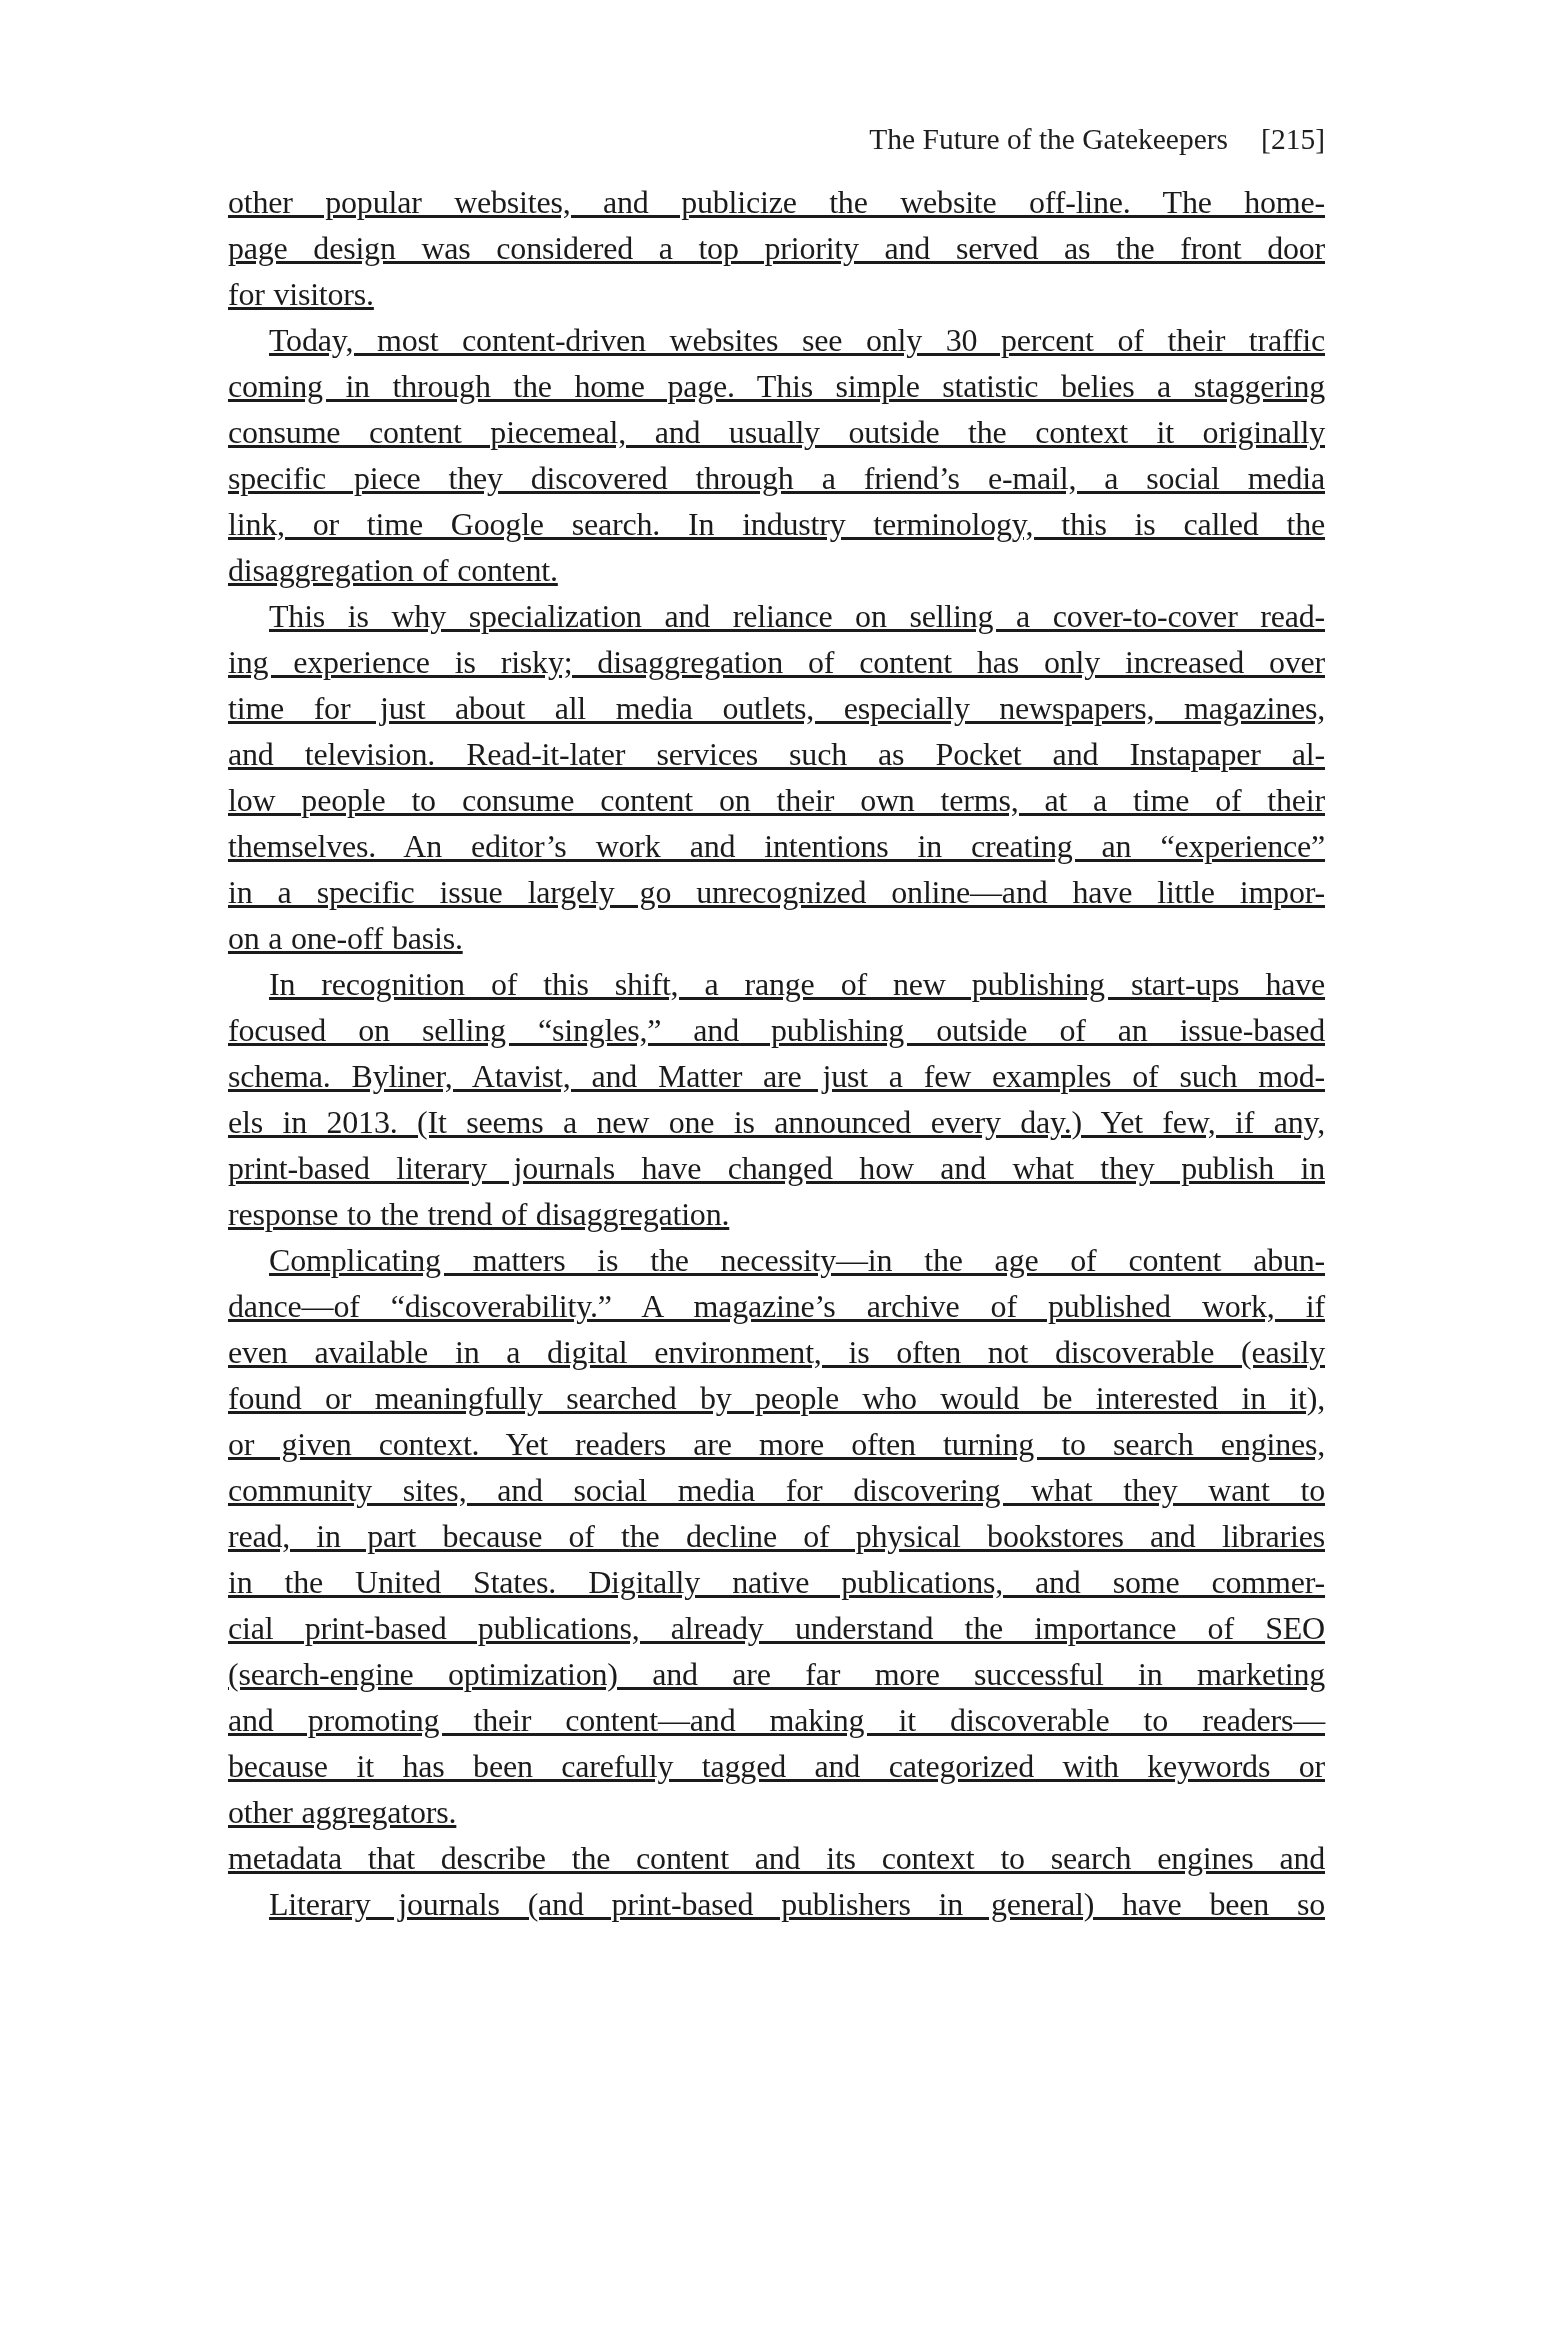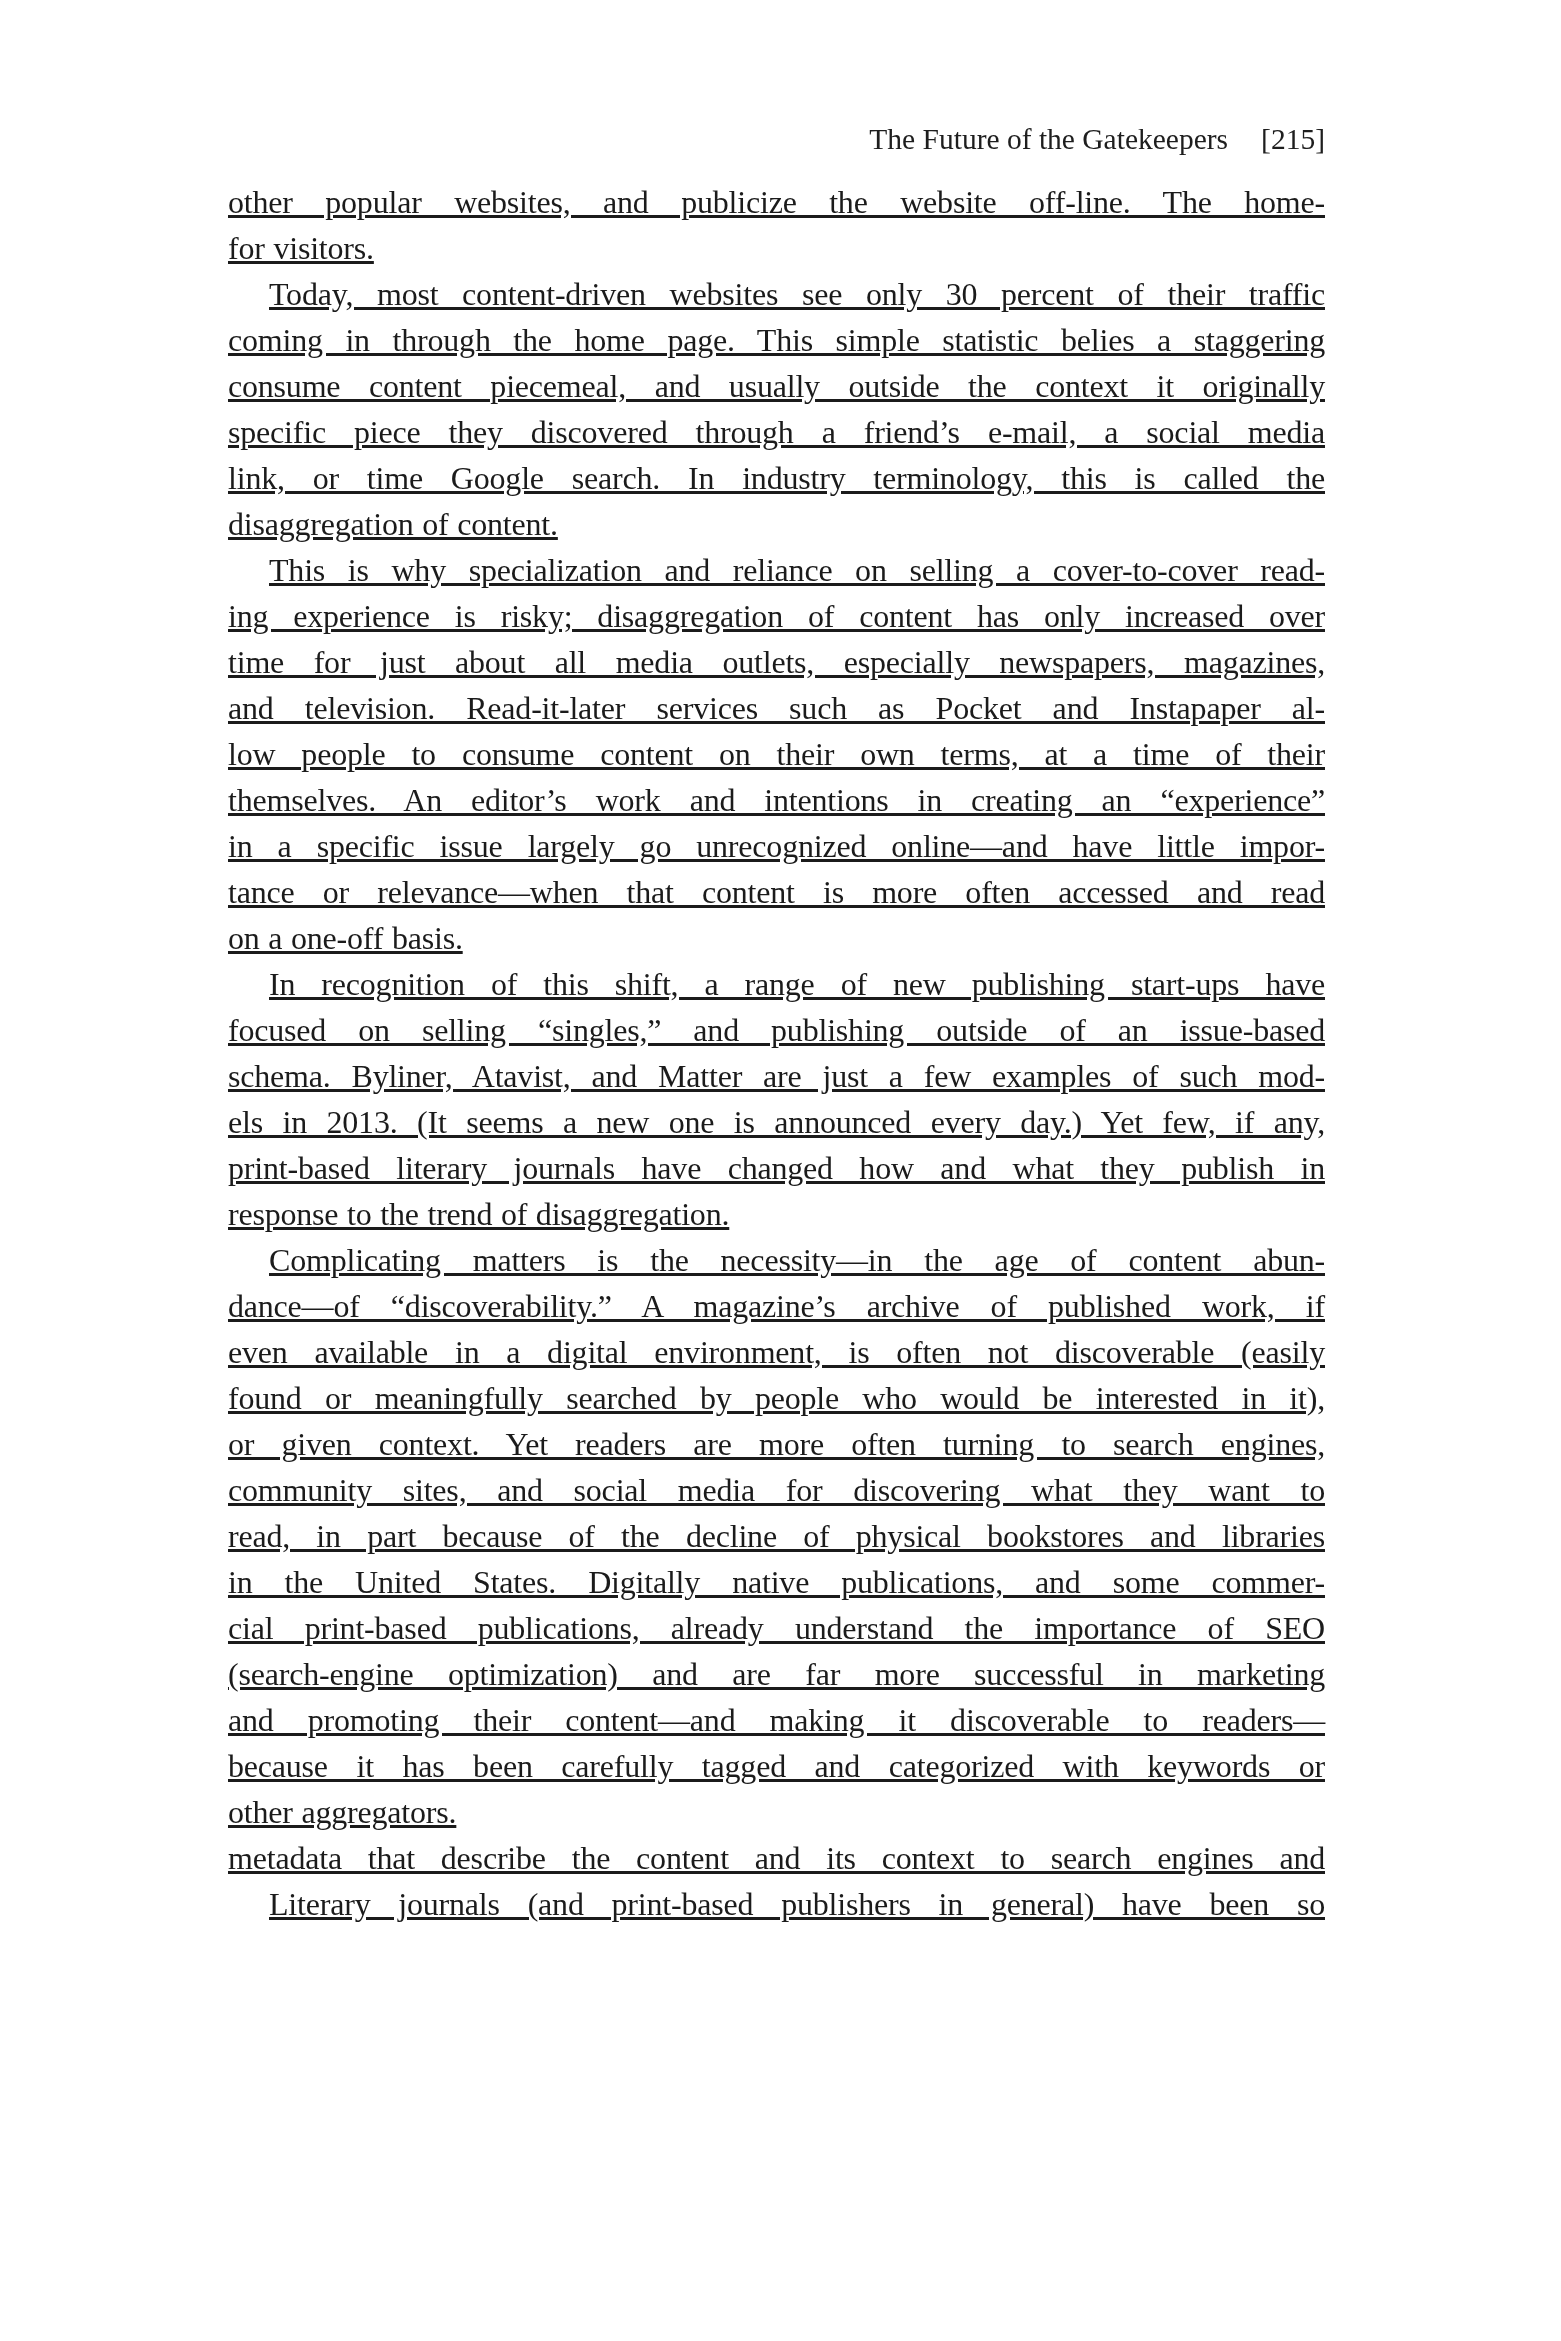--- a/index.html
+++ b/index.html
@@ -60,39 +60,39 @@
 <body>
 
 <div class="page">
   <div class="running-header">
     <span>The Future of the Gatekeepers</span>
     <span>[215]</span>
   </div>
   <div class="body-text">
       <div class="paragraph">
         <div class="line">other popular websites, and publicize the website off-line. The home-</div>
+        <div class="line">page design was considered a top priority and served as the front door</div>
         <div class="line final">for visitors.</div>
       </div>
       <div class="paragraph">
         <div class="line indent">Today, most content-driven websites see only 30 percent of their traffic</div>
         <div class="line">coming in through the home page. This simple statistic belies a staggering</div>
         <div class="line">consume content piecemeal, and usually outside the context it originally</div>
         <div class="line">specific piece they discovered through a friend’s e-mail, a social media</div>
         <div class="line">link, or time Google search. In industry terminology, this is called the</div>
         <div class="line final">disaggregation of content.</div>
       </div>
       <div class="paragraph">
         <div class="line indent">This is why specialization and reliance on selling a cover-to-cover read-</div>
         <div class="line">ing experience is risky; disaggregation of content has only increased over</div>
         <div class="line">time for just about all media outlets, especially newspapers, magazines,</div>
         <div class="line">and television. Read-it-later services such as Pocket and Instapaper al-</div>
         <div class="line">low people to consume content on their own terms, at a time of their</div>
         <div class="line">themselves. An editor’s work and intentions in creating an “experience”</div>
         <div class="line">in a specific issue largely go unrecognized online—and have little impor-</div>
-        <div class="line">tance or relevance—when that content is more often accessed and read</div>
         <div class="line final">on a one-off basis.</div>
       </div>
       <div class="paragraph">
         <div class="line indent">In recognition of this shift, a range of new publishing start-ups have</div>
         <div class="line">focused on selling “singles,” and publishing outside of an issue-based</div>
         <div class="line">schema. Byliner, Atavist, and Matter are just a few examples of such mod-</div>
         <div class="line">els in 2013. (It seems a new one is announced every day.) Yet few, if any,</div>
         <div class="line">print-based literary journals have changed how and what they publish in</div>
         <div class="line final">response to the trend of disaggregation.</div>
       </div>

